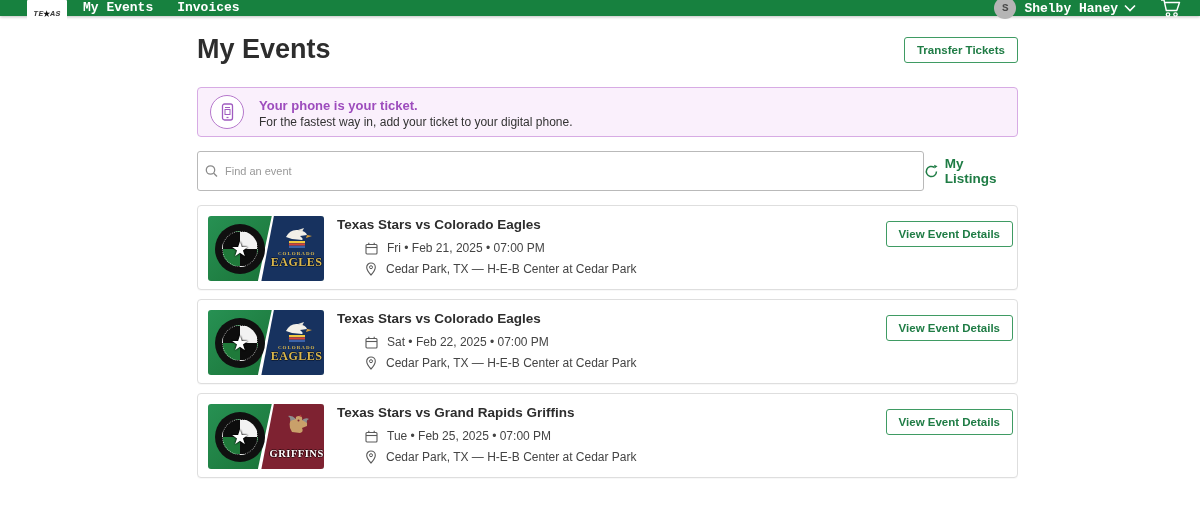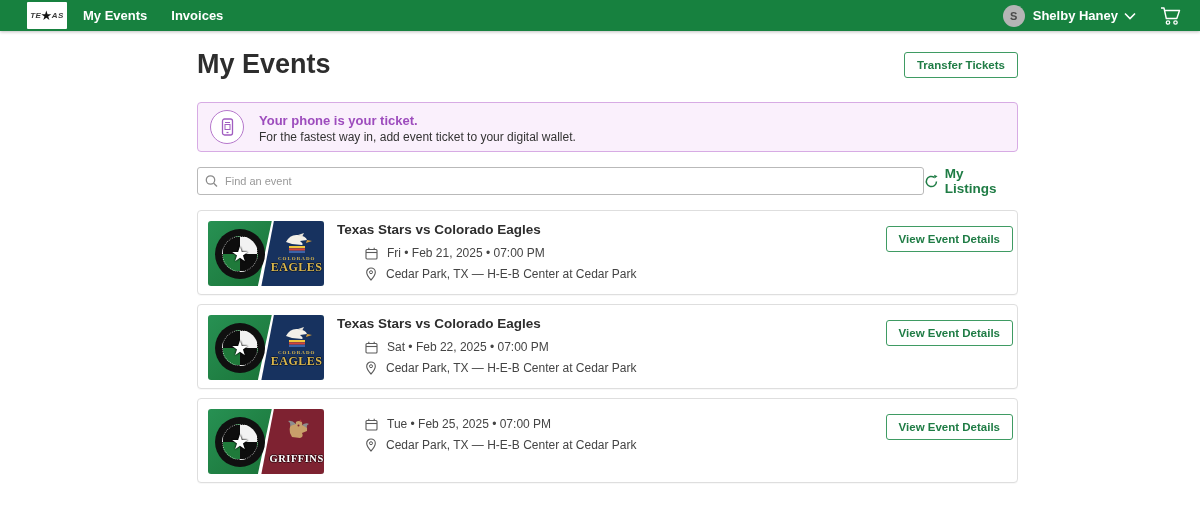--- a/index.html
+++ b/index.html
@@ -1,21 +1,21 @@
 <!DOCTYPE html>
 <html><head>
 <meta charset="utf-8">
 <style>
   * { box-sizing: border-box; margin: 0; padding: 0; }
   html, body { width: 1200px; height: 514px; overflow: hidden; background: #ffffff;
     font-family: "Liberation Sans", "DejaVu Sans", sans-serif; }
 
   
-  .app-header { height: 31px; background: #17813F; display: flex; align-items: center;
-    padding: 0 18px 0 27px; box-shadow: 0 1px 3px rgba(0,0,0,.25); position: relative; z-index: 5; }
+  .app-header { height: 16px; background: #17813F; display: flex; 
+    padding: 0 18px 0 27px; box-shadow: 0 1px 3px rgba(0,0,0,.25); position: relative; z-index: 5; font-family: Liberation Mono, monospace; }
   .logo-box { width: 40px; height: 27px; background: #ffffff; border-radius: 1px;
     display: flex; align-items: center; justify-content: center; margin-right: 16px; cursor: pointer; }
   .logo-word { font-size: 8px; font-weight: 700; font-style: italic; color: #3a3a3a; letter-spacing: .5px; display:flex; align-items:center; }
   .logo-star { color: #111; font-size: 13px; line-height: 1; margin: 0 -1px; font-style: normal; }
   .nav-link { color: #ffffff; font-size: 13px; font-weight: 600; margin-right: 24px; cursor: pointer; white-space: nowrap; }
   .header-right { margin-left: auto; display: flex; align-items: center; }
   .avatar { width: 22px; height: 22px; border-radius: 50%; background: #b5b5b5; color: #4a4a4a;
     font-size: 11px; font-weight: 700; display: flex; align-items: center; justify-content: center; margin-right: 8px; cursor: pointer; }
   .user-name { color: #ffffff; font-size: 13px; font-weight: 600; margin-right: 6px; cursor: pointer; }
   .chev { margin-right: 24px; cursor: pointer; display:flex; align-items:center; }
@@ -31,21 +31,21 @@
   .notice { margin-top: 22px; border: 1px solid #d7abe4; background: #faf0fc; border-radius: 4px;
     padding: 7px 12px; display: flex; align-items: flex-end; min-height: 48px; }
   .notice-icon { width: 34px; height: 34px; border-radius: 50%; background: #ffffff; border: 1.5px solid #b678cc;
     display: flex; align-items: center; justify-content: center; margin-right: 15px; flex-shrink: 0; }
   .notice-title { font-size: 13px; font-weight: 700; color: #9d4cbd; margin-bottom: 2px; }
   .notice-sub { font-size: 12px; color: #333333; }
 
   .search-row { margin-top: 14px; display: flex; align-items: center; }
   .search-wrap { position: relative; width: 737px; }
   .search-wrap svg { position: absolute; left: 8px; top: 50%; transform: translateY(-50%); }
-  .search-input { width: 100%; height: 28px; border: 1px solid #b9b9b9; border-radius: 3px;
+  .search-input { width: 100%; height: 40px; border: 1px solid #b9b9b9; border-radius: 3px;
     padding: 0 8px 0 27px; font-size: 11px; color: #555; outline: none; font-family: inherit; }
   .search-input::placeholder { color: #999; }
   .listings { margin-left: auto; display: flex; align-items: center; gap: 6px; color: #1f7c45;
     font-size: 13.5px; font-weight: 700; cursor: pointer; }
 
   .cards { margin-top: 14px; }
   .card { border: 1px solid #dedede; border-radius: 4px; background: #fff; height: 85px;
     padding: 10px; margin-bottom: 9px; display: flex; position: relative; box-shadow: 0 1px 1px rgba(0,0,0,.03); }
   .thumb { width: 116px; height: 65px; border-radius: 3px; overflow: hidden; position: relative;
     flex-shrink: 0; background: linear-gradient(135deg, #279153 0%, #1d7a3e 55%, #166231 100%); cursor: pointer; font-family: Liberation Serif, serif; }
@@ -116,21 +116,21 @@
     <div class="notice-icon">
       <svg width="15" height="18" viewBox="0 0 15 18">
           <rect x="2.5" y="1" width="10" height="16" rx="2" fill="none" stroke="#a05cc0" stroke-width="1.3"></rect>
           <line x1="5" y1="4.5" x2="10" y2="4.5" stroke="#a05cc0" stroke-width="1"></line>
           <rect x="5" y="6.5" width="5" height="5" fill="none" stroke="#a05cc0" stroke-width="1"></rect>
           <line x1="6.5" y1="14.5" x2="8.5" y2="14.5" stroke="#a05cc0" stroke-width="1.2"></line>
         </svg>
     </div>
     <div>
       <div class="notice-title">Your phone is your ticket.</div>
-      <div class="notice-sub">For the fastest way in, add event ticket to your digital wallet.</div>
+      <div class="notice-sub">For the fastest way in, add your ticket to your digital phone.</div>
     </div>
   </div>
 
   <div class="search-row">
     <div class="search-wrap">
       <svg width="13" height="13" viewBox="0 0 13 13">
           <circle cx="5.5" cy="5.5" r="4.2" fill="none" stroke="#8a8a8a" stroke-width="1.3"></circle>
           <line x1="8.7" y1="8.7" x2="12" y2="12" stroke="#8a8a8a" stroke-width="1.3"></line>
         </svg>
       <input class="search-input" type="text" placeholder="Find an event" style="">
@@ -245,20 +245,21 @@
             </svg>
           <div class="opp-line2">GRIFFINS</div>
         </div>
         <div class="stars-logo">
           <div class="stars-inner">
               <span>★</span>
             </div>
         </div>
       </div>
       <div class="card-info">
+        <div class="card-title">Texas Stars vs Grand Rapids Griffins</div>
         <div class="meta-row">
           <svg width="13" height="13" viewBox="0 0 13 13">
               <rect x="1" y="2.5" width="11" height="9.5" rx="1" fill="none" stroke="#5a5a5a" stroke-width="1.1"></rect>
               <line x1="1" y1="5.5" x2="12" y2="5.5" stroke="#5a5a5a" stroke-width="1.1"></line>
               <line x1="3.8" y1="0.8" x2="3.8" y2="3" stroke="#5a5a5a" stroke-width="1.1"></line>
               <line x1="9.2" y1="0.8" x2="9.2" y2="3" stroke="#5a5a5a" stroke-width="1.1"></line>
             </svg>
           <span>Tue • Feb 25, 2025 • 07:00 PM</span>
         </div>
         <div class="meta-row">

